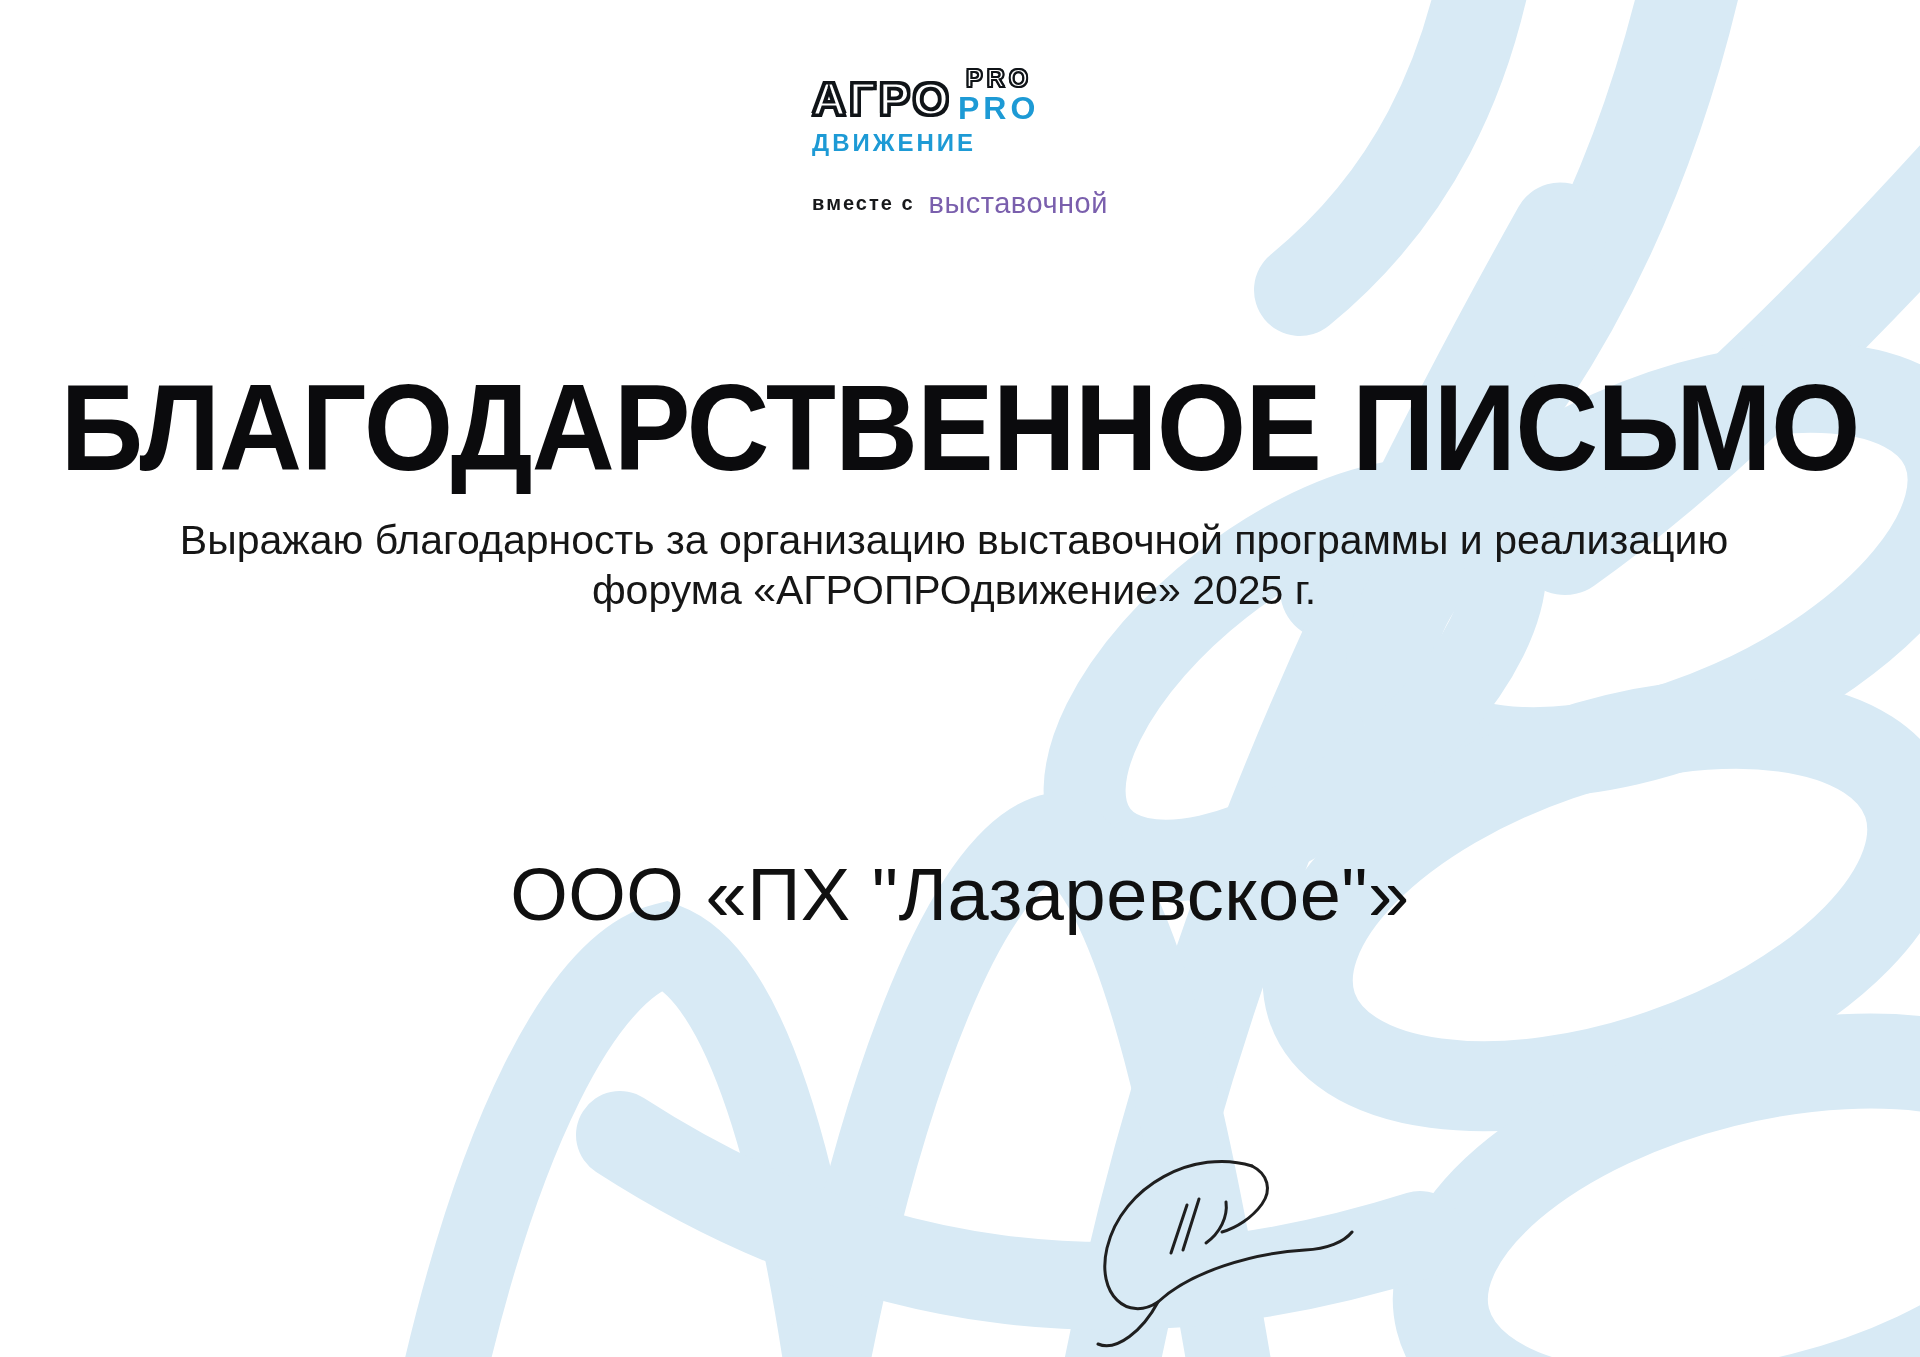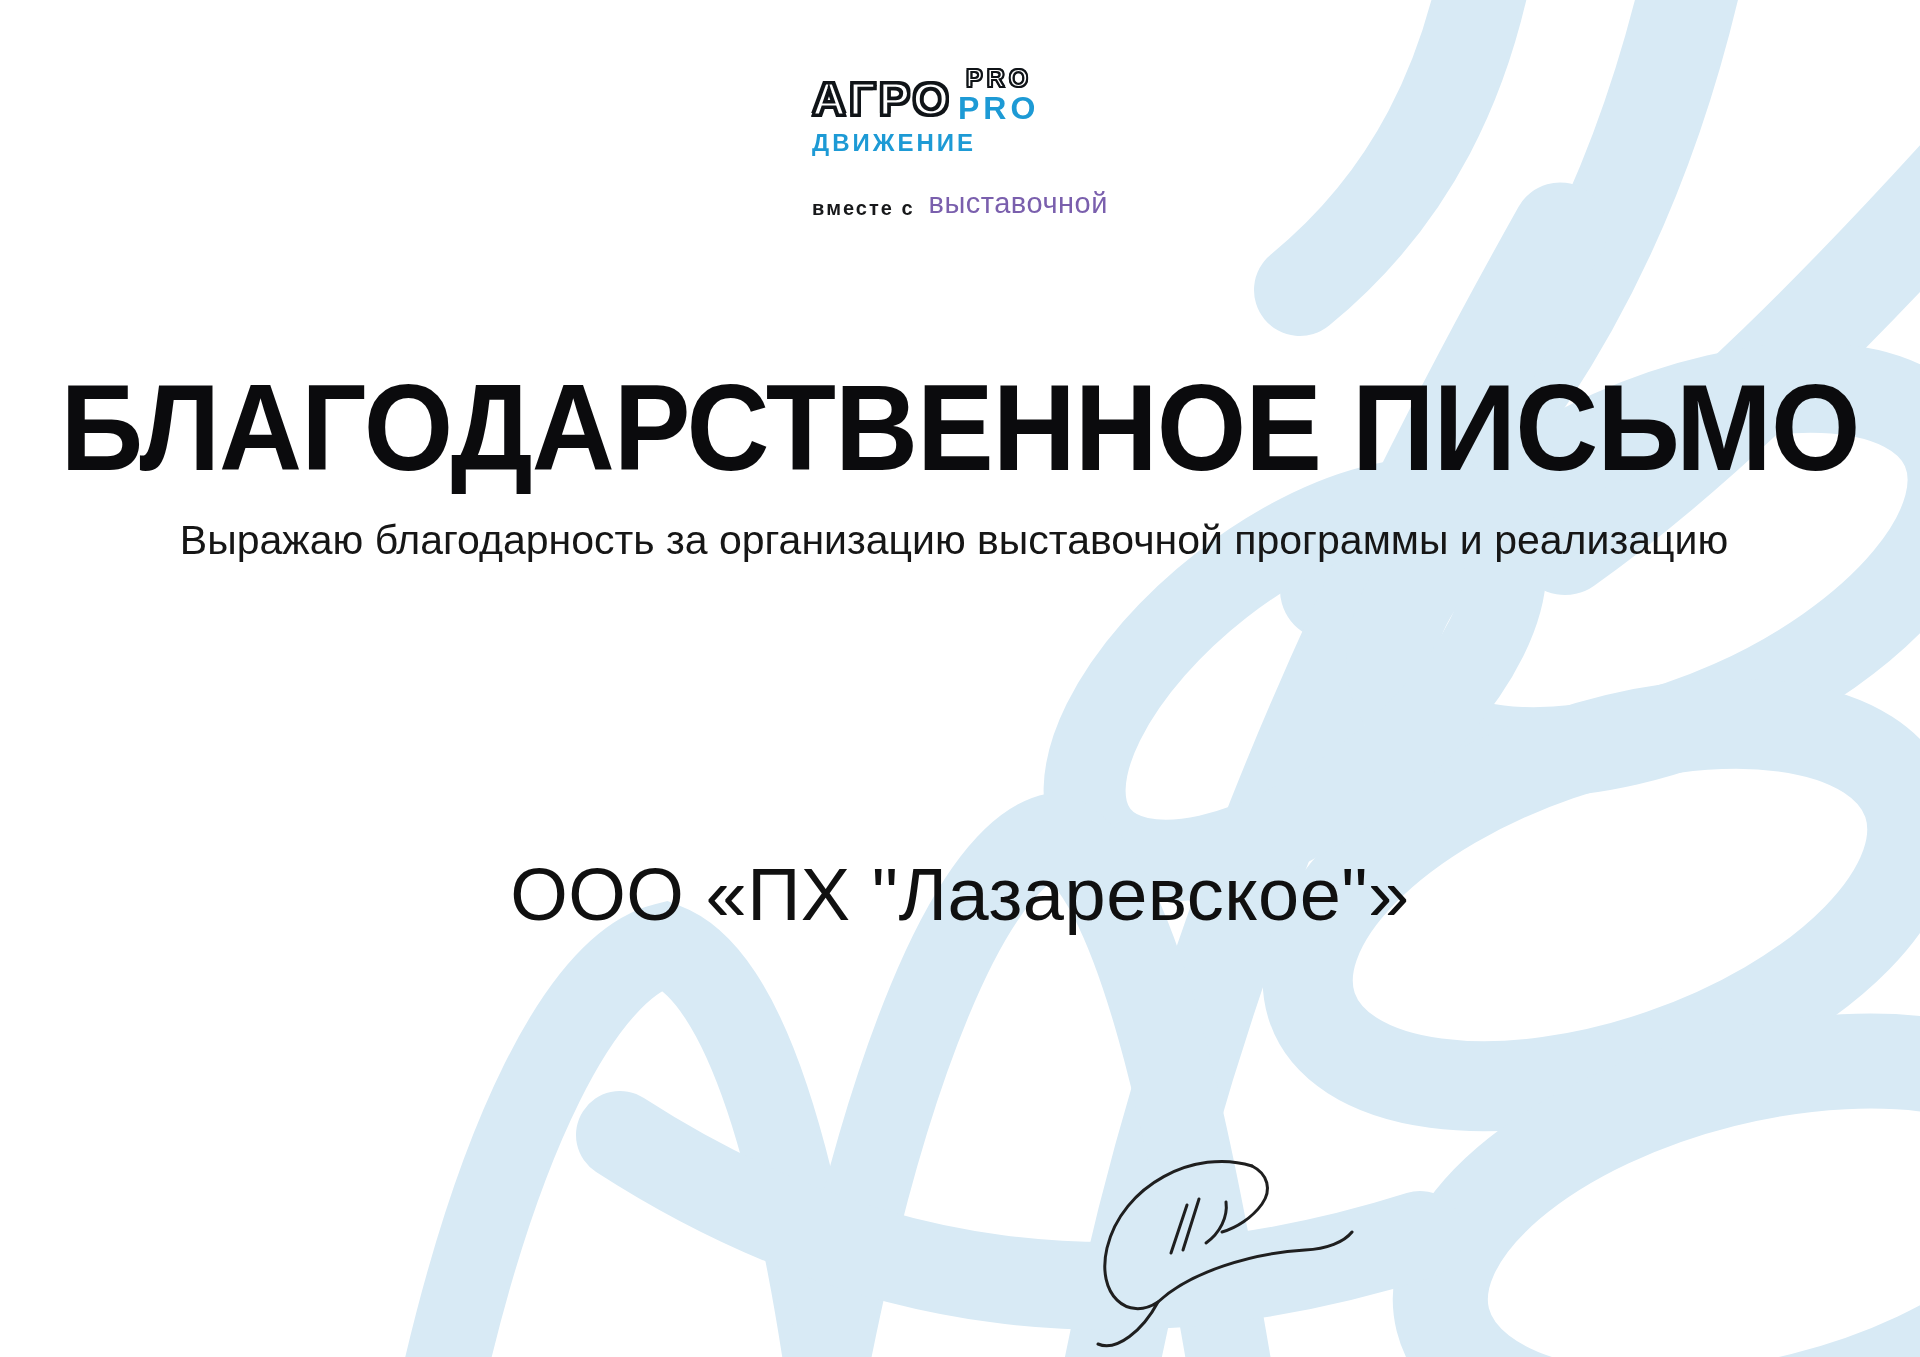--- a/index.html
+++ b/index.html
@@ -40,21 +40,21 @@
     font-size:32px;font-weight:700;letter-spacing:4px;line-height:1;
     color:#1d9ad5;
   }
   .logo-dvizhenie{
     margin-top:9px;
     font-size:24px;font-weight:700;letter-spacing:3px;line-height:1;
     color:#1d9ad5;
   }
   .logo-tagline{
     margin-top:32px;
-    display:flex;align-items:flex-end;gap:14px;
+    display:flex;align-items:center;gap:14px;
   }
   .tagline-prefix{font-size:20px;font-weight:700;letter-spacing:2px;color:#17181a;}
   .tagline-partner{font-size:29px;font-weight:400;letter-spacing:0.5px;color:#7a5fad;}
 
   
   .title{
     position:absolute;top:364px;left:0;right:0;
     text-align:center;
     font-size:115px;font-weight:700;letter-spacing:-1px;line-height:1.05;
     color:#0b0b0d;
@@ -135,19 +135,20 @@
           <span class="tagline-prefix">вместе с</span>
           <span class="tagline-partner">выставочной</span>
         </div>
       </div>
     </div>
 
     <div class="title">БЛАГОДАРСТВЕННОЕ ПИСЬМО</div>
 
     <div class="body-text">
       <div>Выражаю благодарность за организацию выставочной программы и реализацию</div>
+      <div>форума «АГРОПРОдвижение» 2025 г.</div>
     </div>
 
     <div class="recipient">ООО «ПХ "Лазаревское"»</div>
 
 
   </div>
 </div>
 
 </body></html>

